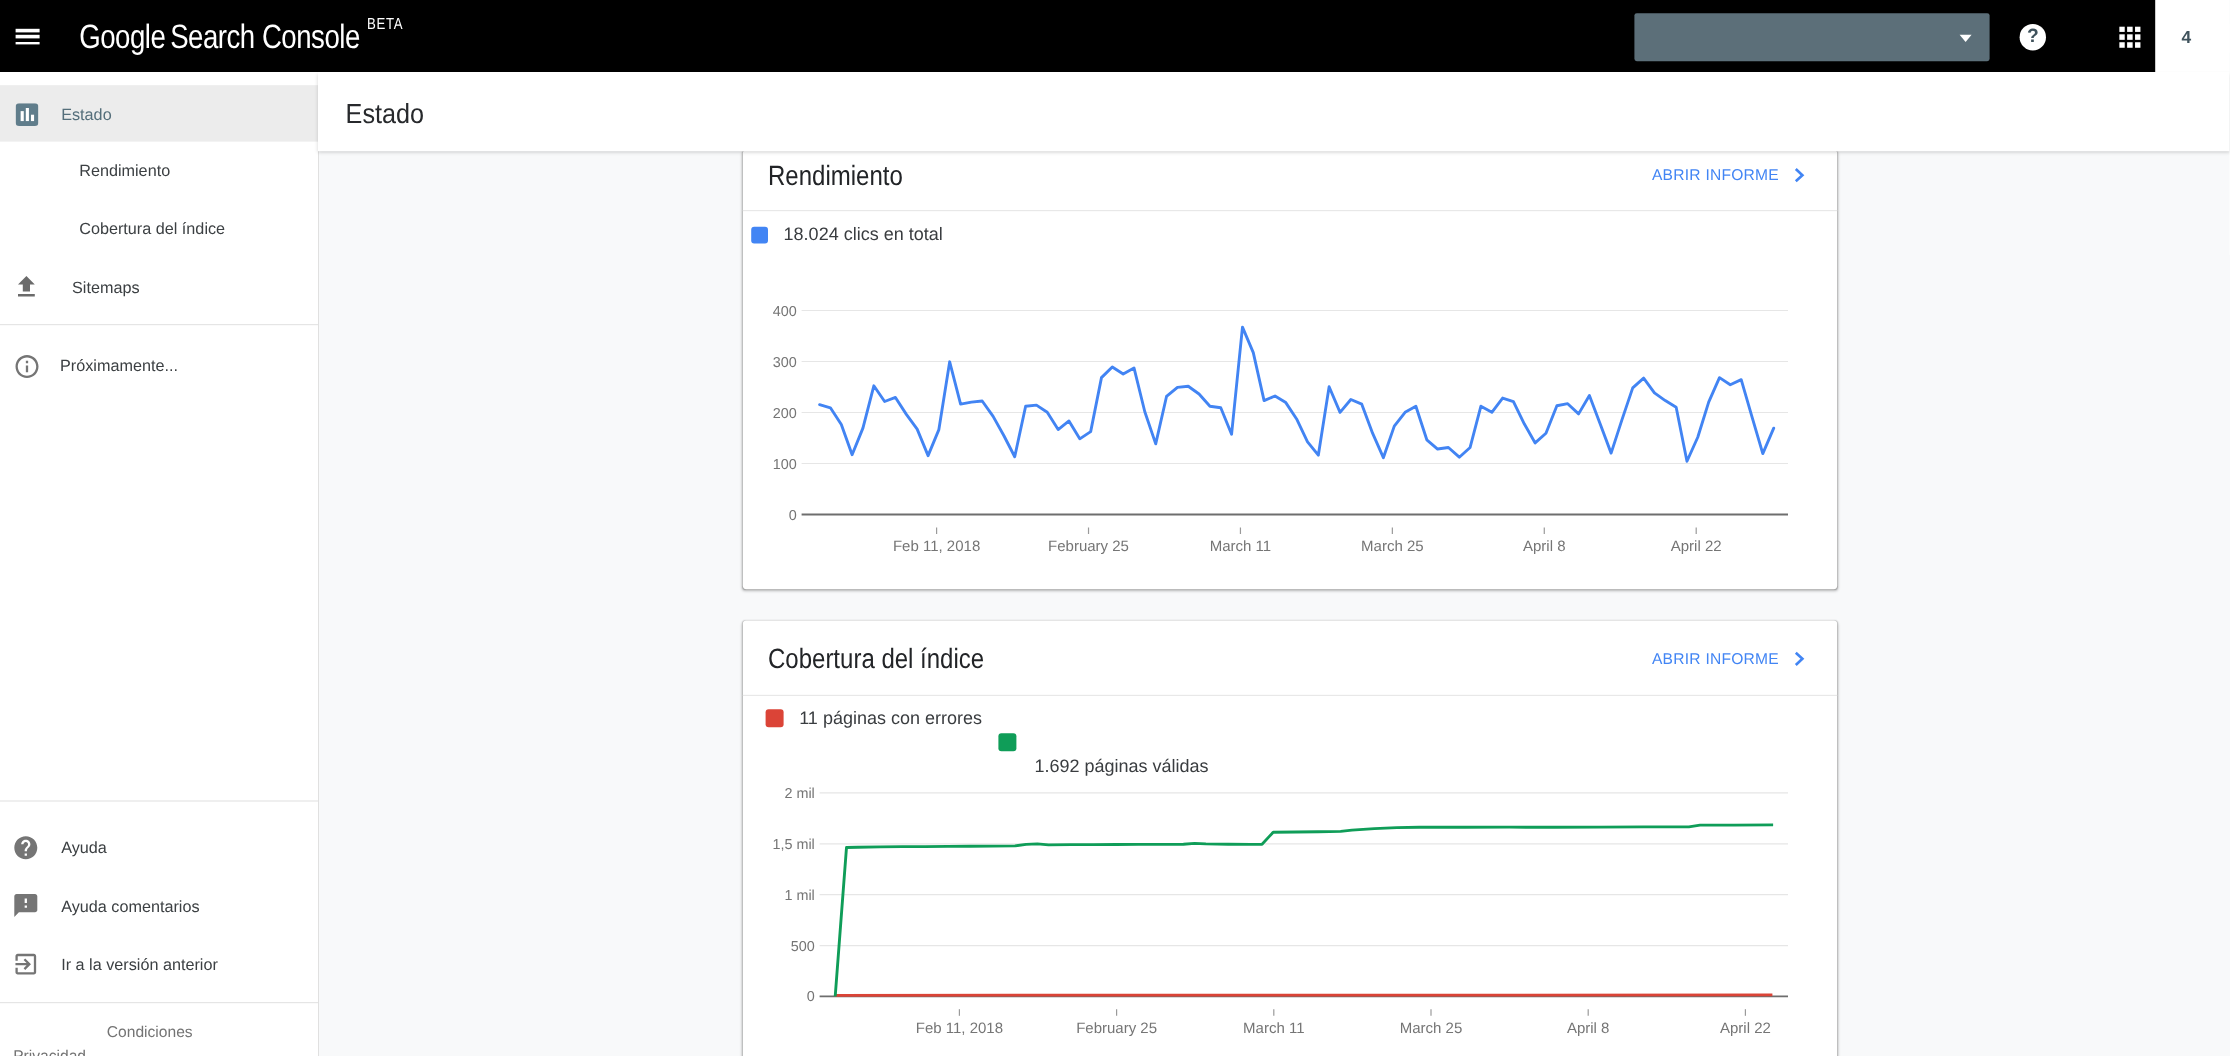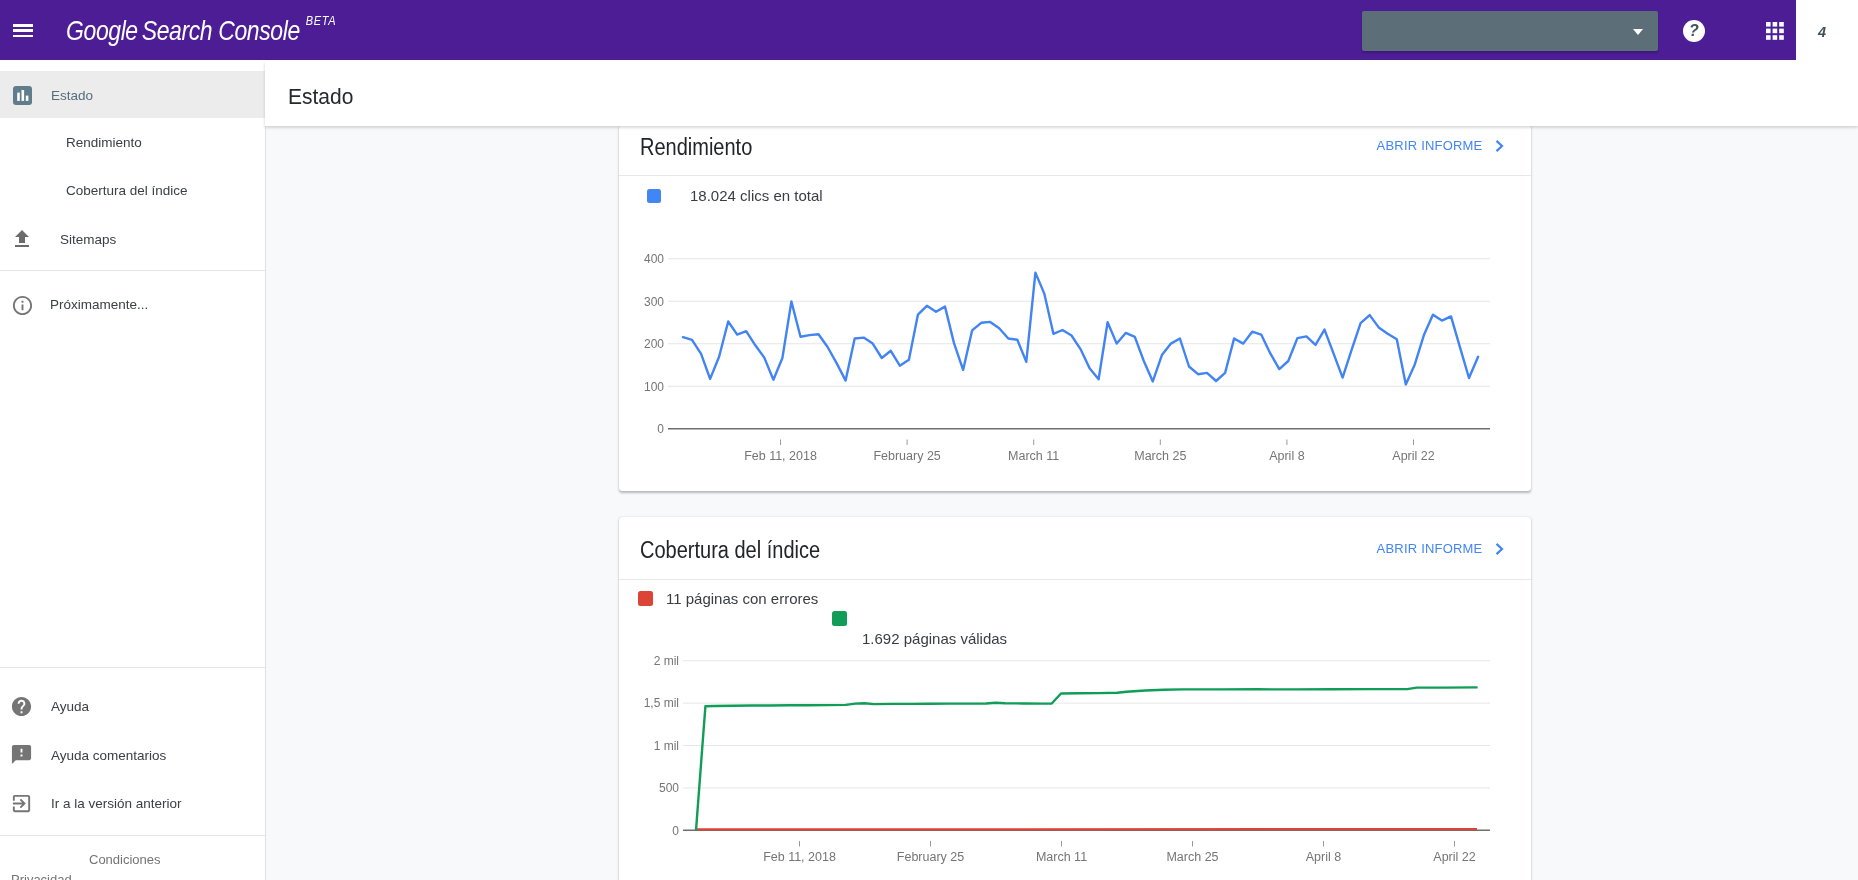--- a/index.html
+++ b/index.html
@@ -1,21 +1,21 @@
 <!DOCTYPE html>
 <html><head>
 <meta charset="utf-8">
 <style>
   * { margin:0; padding:0; box-sizing:border-box; }
   html,body { width:1858px; height:880px; overflow:hidden; }
   body { font-family:"Liberation Sans", sans-serif; position:relative; background:#fff; }
   .abs { position:absolute; }
 
   
-  #topbar { left:0; top:0; width:1796px; height:60px; background:#4c1d95;font-style:italic; }
+  #topbar { left:0; top:0; width:1796px; height:60px; background:#000000; }
   #burger div { position:absolute; left:13px; width:20px; height:2.4px; background:#fff; }
   #logo { left:66px; top:0; height:60px; display:flex; align-items:center; color:#fff; transform:scale(1,1.22); transform-origin:0 50%; }
   #logo .g { font-size:23px; letter-spacing:-0.4px; }
   #logo .sc { font-size:23px; letter-spacing:-0.4px; margin-left:4px; }
   #logo .beta { font-size:11px; letter-spacing:0.6px; margin-left:6px; position:relative; top:-8px; }
   #dropdown { left:1362px; top:11px; width:296px; height:40px; background:#5c6f79; border-radius:2px; box-shadow:0 1.5px 2px rgba(0,0,0,0.18); }
   #dropdown .tri { position:absolute; right:15px; top:18px; width:0; height:0;
       border-left:5.2px solid transparent; border-right:5.2px solid transparent; border-top:6px solid #fff; }
   .circlebtn { border-radius:50%; background:#fff; color:#3f525c; display:flex; align-items:center; justify-content:center; font-weight:bold; }
 
@@ -124,21 +124,21 @@
 
 <div class="card" id="card1" style="left:619px; top:125px; width:912px; height:366px;">
   <div class="ctitle" style="top:11px;">Rendimiento</div>
   <div class="open" style="top:13px;">
     <span class="txt">ABRIR INFORME</span>
     <svg width="16" height="16" viewBox="0 0 16 16" style="margin-left:8px;">
         <path fill="none" stroke="#4285f4" stroke-width="2.2" d="M5.5 2.9L11 8l-5.5 5.1"></path>
       </svg>
   </div>
   <div class="cdivider" style="top:50px;"></div>
-  <div class="legend" style="left:28px; top:62px;gap:16px;">
+  <div class="legend" style="left:7px; top:62px;">
     <div class="sq" style="background:#4285f4;"></div>
     <div class="lt">18.024 clics en total</div>
   </div>
   <svg id="chart1" style="position:absolute; left:0; top:0;" width="910" height="364" viewBox="620 126 910 364">
     <line x1="669" y1="259.75" x2="1491" y2="259.75" stroke="#e6e6e6" stroke-width="1"></line>
     <line x1="669" y1="302.25" x2="1491" y2="302.25" stroke="#e6e6e6" stroke-width="1"></line>
     <line x1="669" y1="344.75" x2="1491" y2="344.75" stroke="#e6e6e6" stroke-width="1"></line>
     <line x1="669" y1="387.25" x2="1491" y2="387.25" stroke="#e6e6e6" stroke-width="1"></line>
     <line x1="669" y1="429.75" x2="1491" y2="429.75" stroke="#6e6e6e" stroke-width="1.5"></line>
     <text x="665" y="264.05" text-anchor="end" font-size="12" fill="#757575">400</text>

